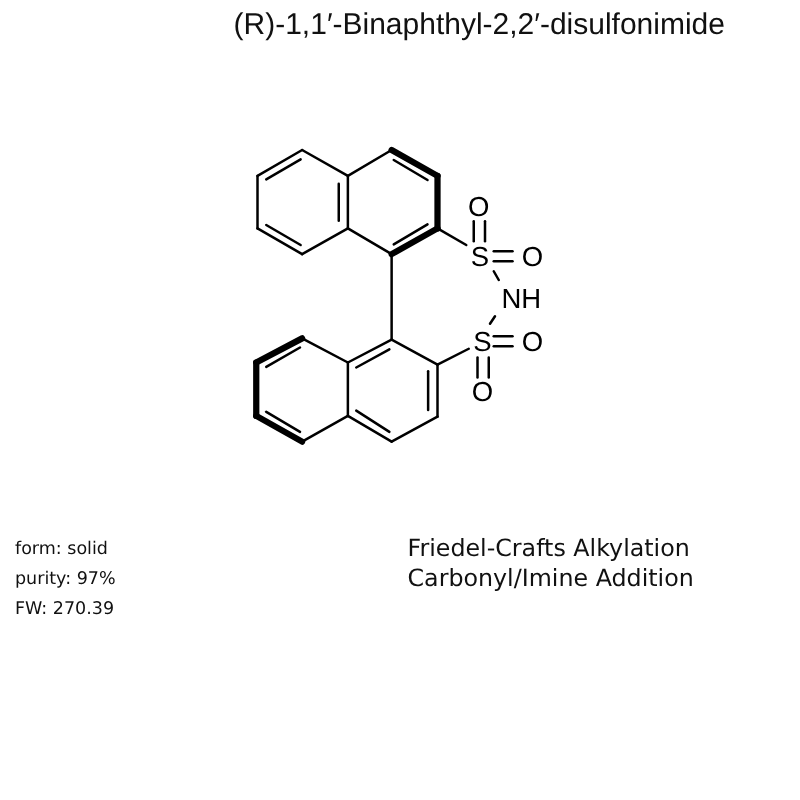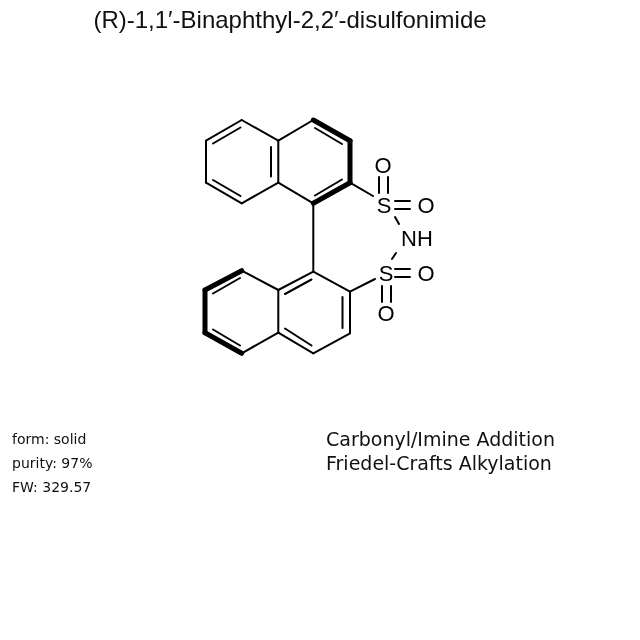--- a/index.html
+++ b/index.html
@@ -1,18 +1,18 @@
 <!DOCTYPE html>
 <html><head>
   <meta charset="utf-8">
   <style>
     html, body { margin: 0; padding: 0; background: #ffffff; }
     body { width: 640px; height: 640px; position: relative; overflow: hidden;
            font-family: "DejaVu Sans", sans-serif; color: #111; }
-    .title { position: absolute; left: 0; top: 6px; width: 580px; text-align: center;
+    .title { position: absolute; left: 0; top: 6px; width: 580px; text-align: right;
              font-family: "Liberation Sans", sans-serif; font-size: 24px; color: #111; white-space: nowrap; }
     .structure { position: absolute; left: 0; top: 0; width: 640px; height: 640px; }
     .props { position: absolute; left: 12px; top: 427px; font-size: 14px; line-height: 24px; white-space: nowrap; }
     .reactions { position: absolute; left: 320px; top: 427px; font-size: 19px; line-height: 24px; white-space: nowrap; }
     .reactions .item { padding-left: 6px; }
     .atom { font-family: "Liberation Sans", sans-serif; font-size: 22px; fill: #000; }
   </style>
 </head>
 <body>
 
@@ -97,19 +97,19 @@
     <text class="atom" x="417" y="246" text-anchor="middle">NH</text>
     <text class="atom" x="386" y="281" text-anchor="middle">S</text>
     <text class="atom" x="426" y="281" text-anchor="middle">O</text>
     <text class="atom" x="386" y="321" text-anchor="middle">O</text>
   </g>
 </svg>
 
 <div class="props">
   <div>form: solid</div>
   <div>purity: 97%</div>
-  <div>FW: 329.57</div>
+  <div>FW: 270.39</div>
 </div>
 
 <div class="reactions">
+  <div class="item">Friedel-Crafts Alkylation</div>
   <div class="item">Carbonyl/Imine Addition</div>
-  <div class="item">Friedel-Crafts Alkylation</div>
 </div>
 
 </body></html>

